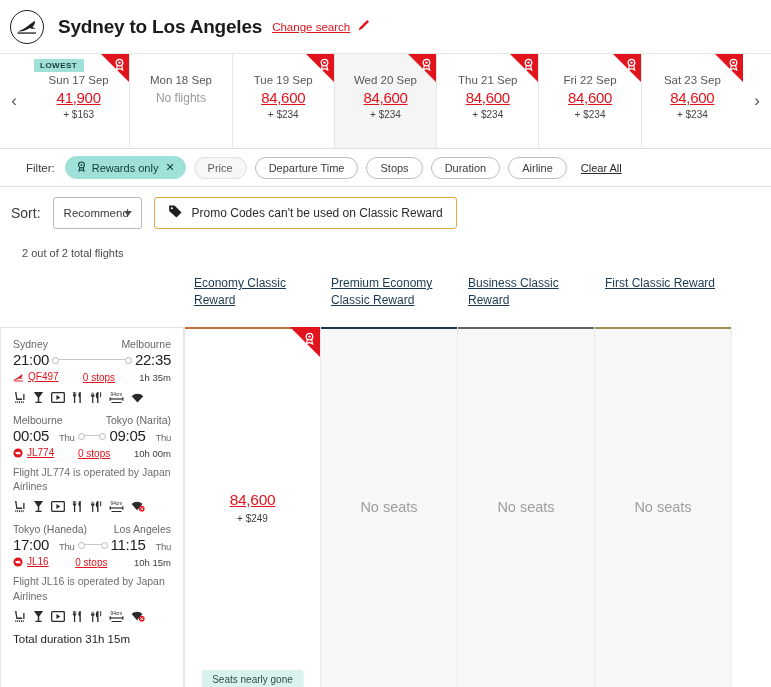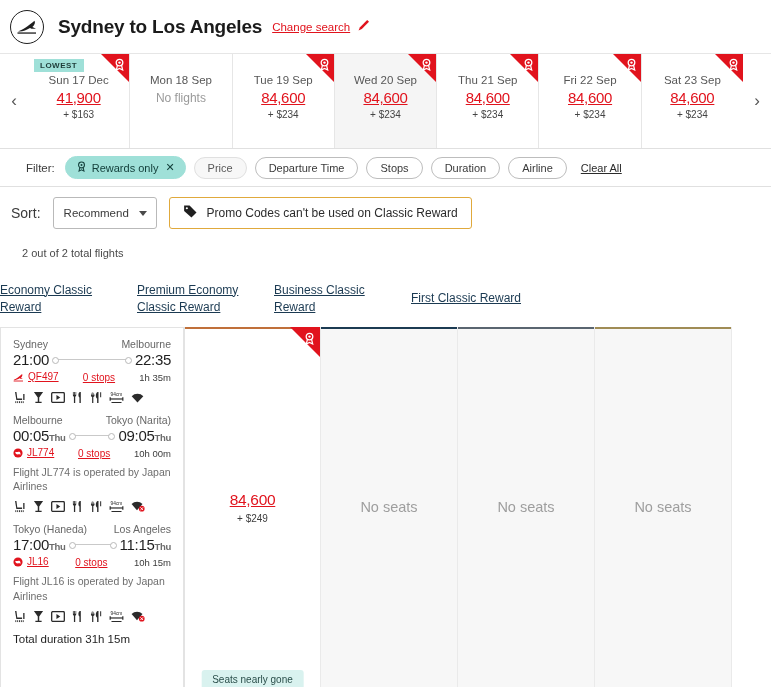--- a/index.html
+++ b/index.html
@@ -109,21 +109,21 @@
     margin-left: 6px; cursor: pointer;
   }
 
   
   .sortbar {
     height: 52px; display:flex; align-items:center;
     padding-left: 11px; gap: 12px; background: #fff;
   }
   .sort-label { font-size: 14px; color: #3a3a3a; }
   .select-wrap {
-    position: relative; width: 104px; height: 32px;
+    position: relative; width: 89px; height: 32px;
     border: 1px solid #b9b9b9; border-radius: 3px;
     display:flex; align-items:center; padding: 0 10px;
     font-size: 11.5px; color: #3a3a3a; cursor: pointer; background:#fff;
   }
   .select-wrap .chev {
     position: absolute; right: 9px; top: 50%; margin-top:-2px;
     width: 0; height: 0;
     border-left: 4.5px solid transparent; border-right: 4.5px solid transparent;
     border-top: 5px solid #4a4a4a;
   }
@@ -131,22 +131,22 @@
     height: 32px; border: 1px solid #e0a93c; border-radius: 3px;
     display:flex; align-items:center; gap: 9px; padding: 0 13px;
     font-size: 12px; color: #2b2b2b; background:#fff;
   }
 
   
   .count { font-size: 11px; color: #4a4a4a; padding: 8px 16px 0 22px; }
 
   
   .fare-header-row {
-    display: flex; margin-top: 16px; 
-    align-items: center; height: 48px;
+    display: flex; margin-top: 16px; padding-left: 194px;
+    align-items: flex-start; height: 48px;
   }
   .fare-head {
     width: 137px; flex: 0 0 137px; padding-right: 12px;
     font-size: 12px; color: #1b3a52; line-height: 1.45;
   }
   .fare-head span {
     text-decoration: underline; cursor: pointer;
   }
 
   
@@ -162,21 +162,21 @@
   .seg { margin-bottom: 2px; }
   .seg-top {
     display:flex; justify-content: space-between;
     font-size: 10.5px; color: #676767; margin-bottom: 1px;
   }
   .seg-times {
     display:flex; align-items:center; justify-content: space-between;
     margin-bottom: 2px;
   }
   .tm { font-size: 15px; color: #1f1f1f; letter-spacing:-0.3px; white-space:nowrap; }
-  .tm .dayx { font-size: 9.5px; color: #6b6b6b; margin-left: 0; font-weight: bold; }
+  .tm .dayx { font-size: 9.5px; color: #6b6b6b; margin-left: 10px; }
   .line {
     flex: 1 1 auto; height: 1px; background: #c9c9c9;
     margin: 0 5px; position: relative;
   }
   .line:before, .line:after {
     content:''; position:absolute; top: -2px;
     width: 5px; height: 5px; border-radius: 50%;
     border: 1px solid #b9b9b9; background: #fff;
   }
   .line:before { left: -2px; } .line:after { right: -2px; }
@@ -250,21 +250,21 @@
     <div class="arrow">‹</div>
     <div class="dates" id="dates-container">
         <div class="datecell">
           <div class="lowest-badge">LOWEST</div>
           <div class="corner-ribbon"></div>
           <div class="corner-rosette"><svg xmlns="http://www.w3.org/2000/svg" width="13" height="13" viewBox="0 0 13 13">
               <circle cx="6.5" cy="4.6" r="3.3" fill="none" stroke="#fff" stroke-width="1.3"></circle>
               <circle cx="6.5" cy="4.6" r="1.2" fill="#fff"></circle>
               <path d="M4.4 7.5 3.3 12 6.5 10.4 9.7 12 8.6 7.5" fill="none" stroke="#fff" stroke-width="1.2"></path>
             </svg></div>
-          <div class="dc-day">Sun 17 Dec</div>
+          <div class="dc-day">Sun 17 Sep</div>
           <div class="dc-price">41,900</div>
           <div class="dc-tax">+ $163</div>
         </div>
         <div class="datecell">
           <div class="dc-day">Mon 18 Sep</div>
           <div class="dc-none">No flights</div>
         </div>
         <div class="datecell">
           <div class="corner-ribbon"></div>
           <div class="corner-rosette"><svg xmlns="http://www.w3.org/2000/svg" width="13" height="13" viewBox="0 0 13 13">

